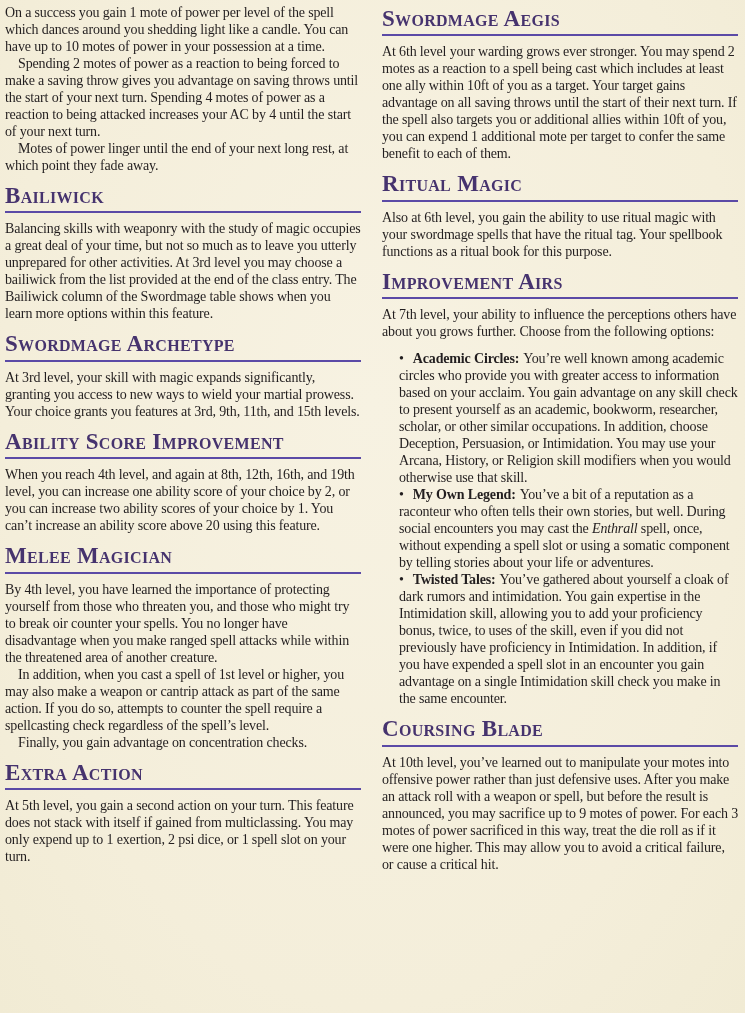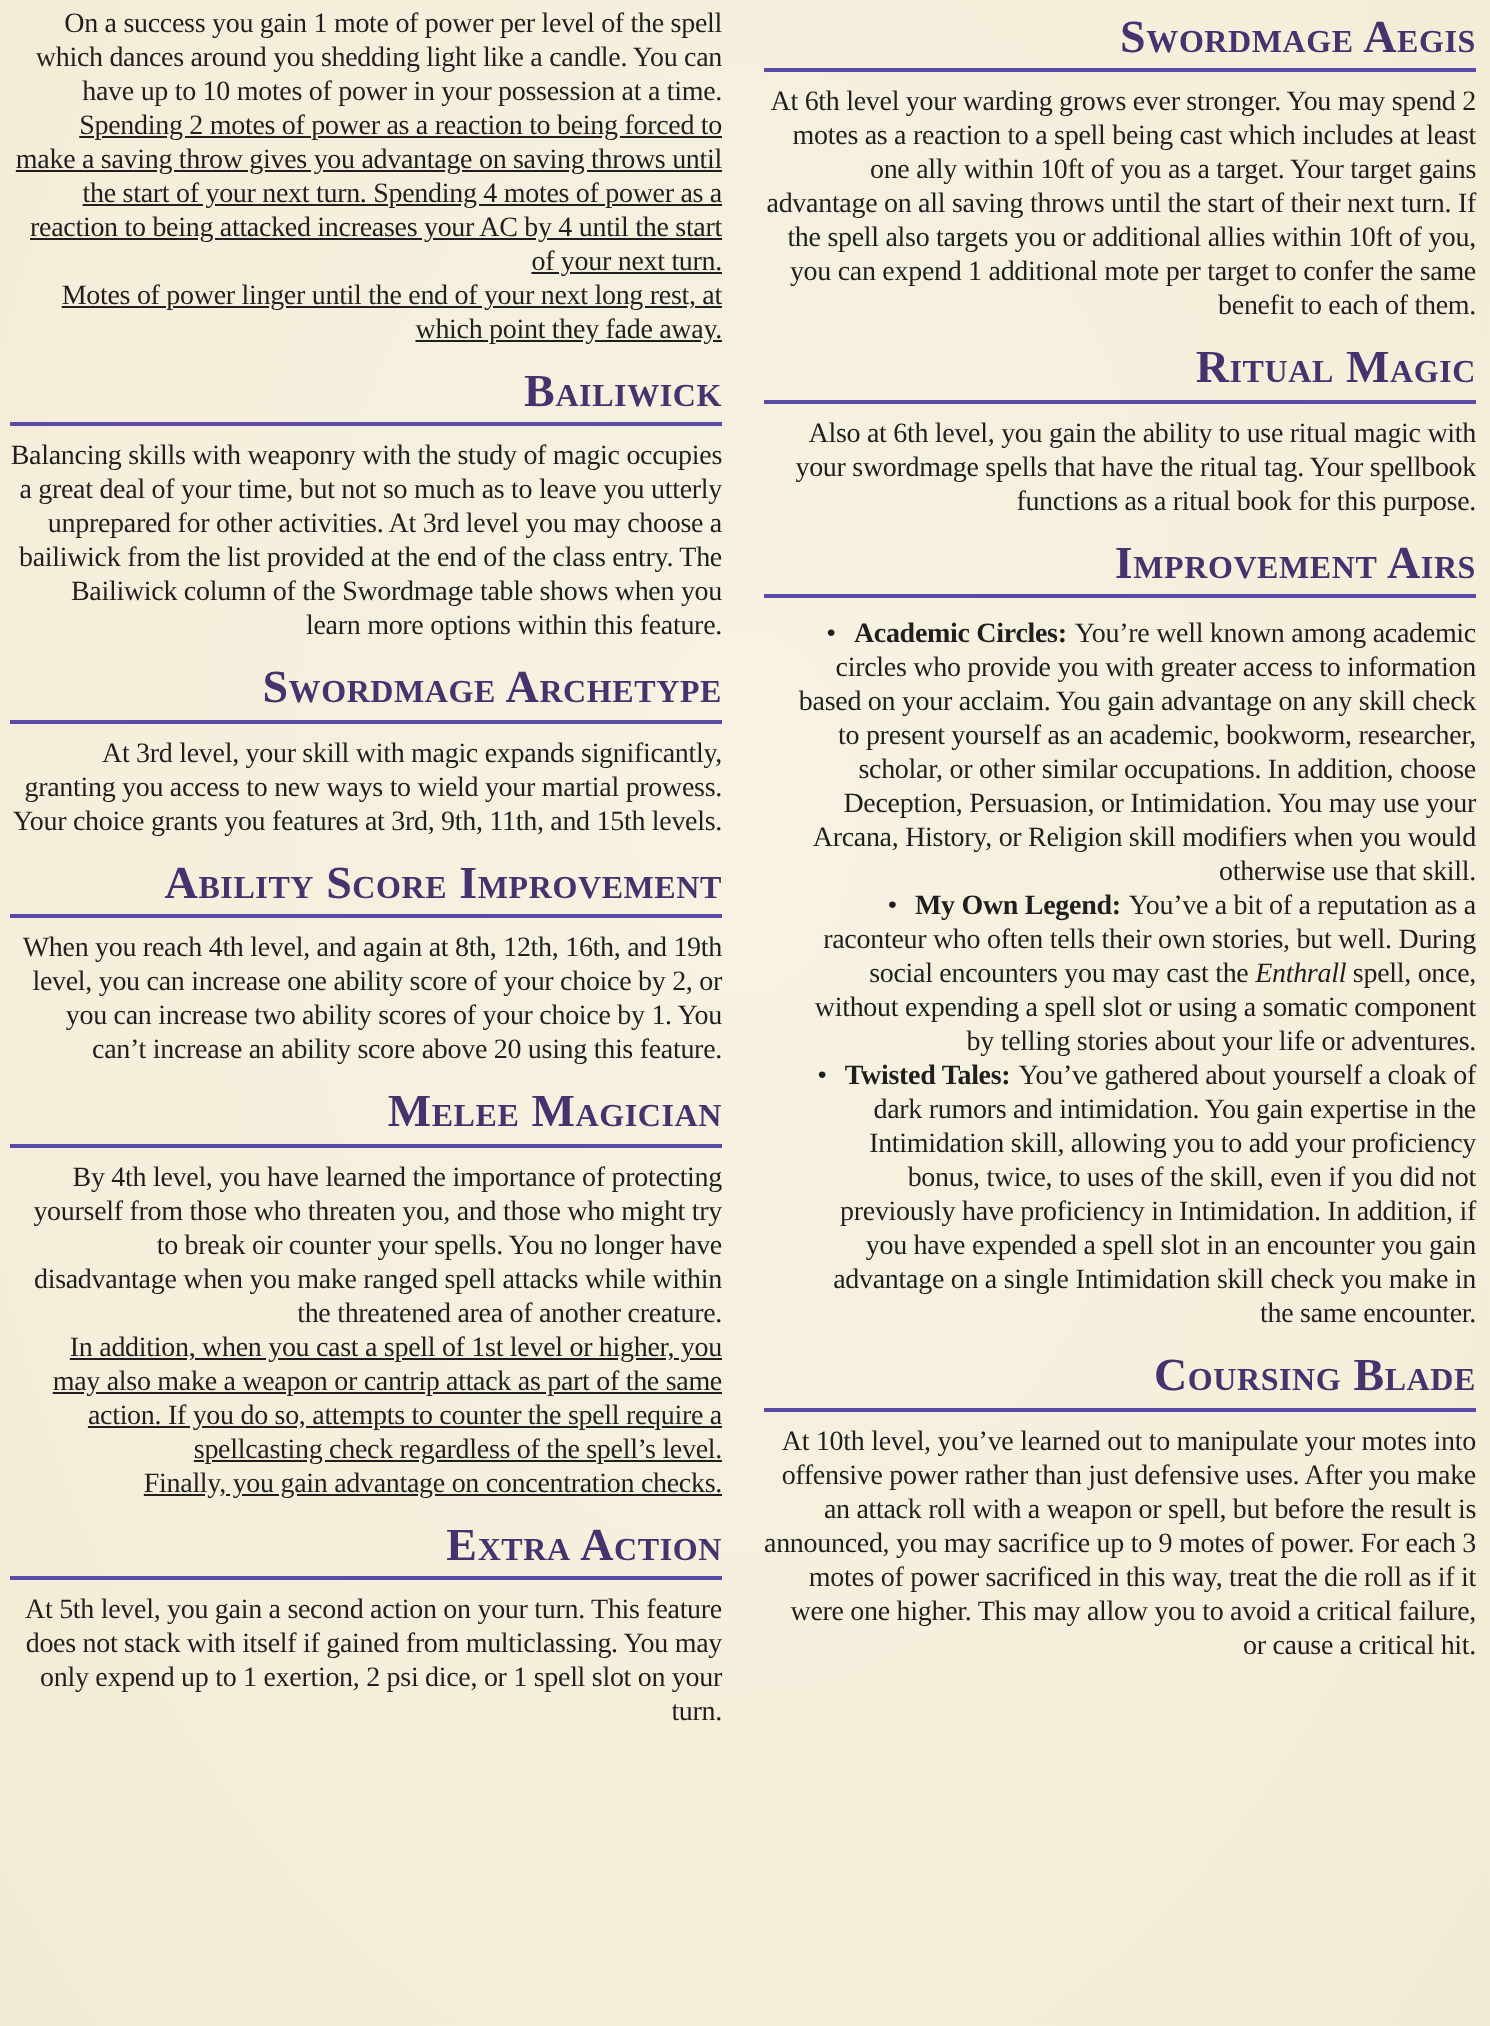--- a/index.html
+++ b/index.html
@@ -14,21 +14,20 @@
     font-family: "Liberation Serif", serif;
     color: #221e1f;
   }
   .page {
     display: flex;
     gap: 21px;
     padding: 4px 7px 0 5px;
     box-sizing: border-box;
     width: 745px;
     height: 776px;
-    text-align: right;
   }
   .col {
     flex: 1 1 0;
     min-width: 0;
   }
   h3.section-heading {
     font-family: "Liberation Serif", serif;
     font-weight: bold;
     font-variant: small-caps;
     font-size: 23px;
@@ -43,21 +42,20 @@
     margin-top: 3px;
   }
   p.body-text {
     margin: 0;
     font-size: 14px;
     line-height: 17px;
     letter-spacing: -0.15px;
   }
   p.body-text.indent {
     text-indent: 13px;
-    text-decoration: underline;
   }
   ul.option-list {
     list-style: none;
     margin: 10px 0 2px 17px;
     padding: 0;
   }
   ul.option-list li {
     margin: 0;
     font-size: 14px;
     line-height: 17px;
@@ -94,20 +92,21 @@
       <p class="body-text indent">Finally, you gain advantage on concentration checks.</p>
       <h3 class="section-heading">Extra Action</h3>
       <p class="body-text">At 5th level, you gain a second action on your turn. This feature does not stack with itself if gained from multiclassing. You may only expend up to 1 exertion, 2 psi dice, or 1 spell slot on your turn.</p>
     </div>
   <div class="col" id="col-1">
       <h3 class="section-heading">Swordmage Aegis</h3>
       <p class="body-text">At 6th level your warding grows ever stronger. You may spend 2 motes as a reaction to a spell being cast which includes at least one ally within 10ft of you as a target. Your target gains advantage on all saving throws until the start of their next turn. If the spell also targets you or additional allies within 10ft of you, you can expend 1 additional mote per target to confer the same benefit to each of them.</p>
       <h3 class="section-heading">Ritual Magic</h3>
       <p class="body-text">Also at 6th level, you gain the ability to use ritual magic with your swordmage spells that have the ritual tag. Your spellbook functions as a ritual book for this purpose.</p>
       <h3 class="section-heading">Improvement Airs</h3>
+      <p class="body-text">At 7th level, your ability to influence the perceptions others have about you grows further. Choose from the following options:</p>
       <ul class="option-list">
         <li><span class="bullet">•</span><span class="item-label">Academic Circles:</span><span class="seg-normal">You’re well known among academic circles who provide you with greater access to information based on your acclaim. You gain advantage on any skill check to present yourself as an academic, bookworm, researcher, scholar, or other similar occupations. In addition, choose Deception, Persuasion, or Intimidation. You may use your Arcana, History, or Religion skill modifiers when you would otherwise use that skill.</span></li>
         <li><span class="bullet">•</span><span class="item-label">My Own Legend:</span><span class="seg-normal">You’ve a bit of a reputation as a raconteur who often tells their own stories, but well. During social encounters you may cast the </span><span class="seg-italic">Enthrall</span><span class="seg-normal"> spell, once, without expending a spell slot or using a somatic component by telling stories about your life or adventures.</span></li>
         <li><span class="bullet">•</span><span class="item-label">Twisted Tales:</span><span class="seg-normal">You’ve gathered about yourself a cloak of dark rumors and intimidation. You gain expertise in the Intimidation skill, allowing you to add your proficiency bonus, twice, to uses of the skill, even if you did not previously have proficiency in Intimidation. In addition, if you have expended a spell slot in an encounter you gain advantage on a single Intimidation skill check you make in the same encounter.</span></li>
       </ul>
       <h3 class="section-heading">Coursing Blade</h3>
       <p class="body-text">At 10th level, you’ve learned out to manipulate your motes into offensive power rather than just defensive uses. After you make an attack roll with a weapon or spell, but before the result is announced, you may sacrifice up to 9 motes of power. For each 3 motes of power sacrificed in this way, treat the die roll as if it were one higher. This may allow you to avoid a critical failure, or cause a critical hit.</p>
     </div>
 </div>
 

